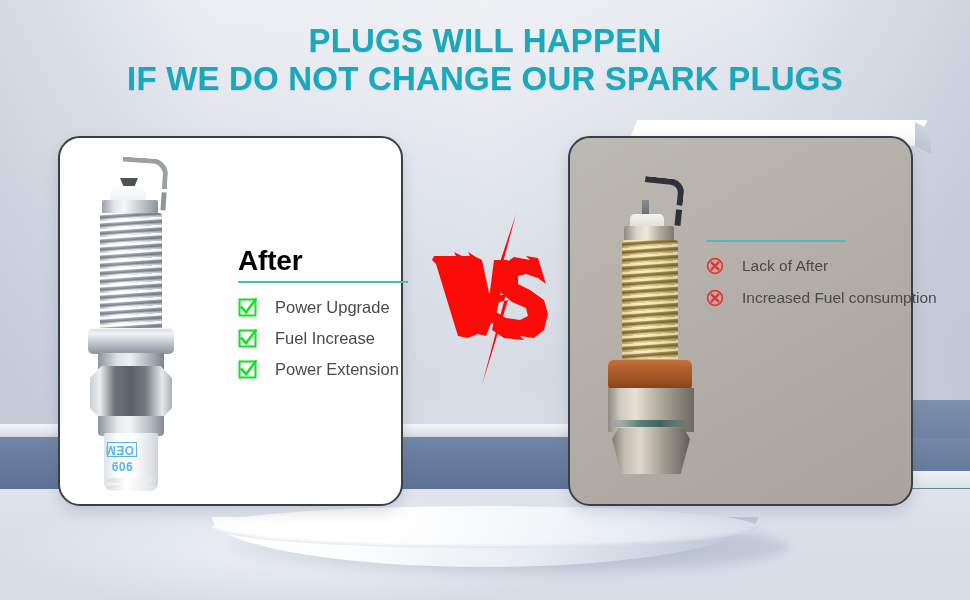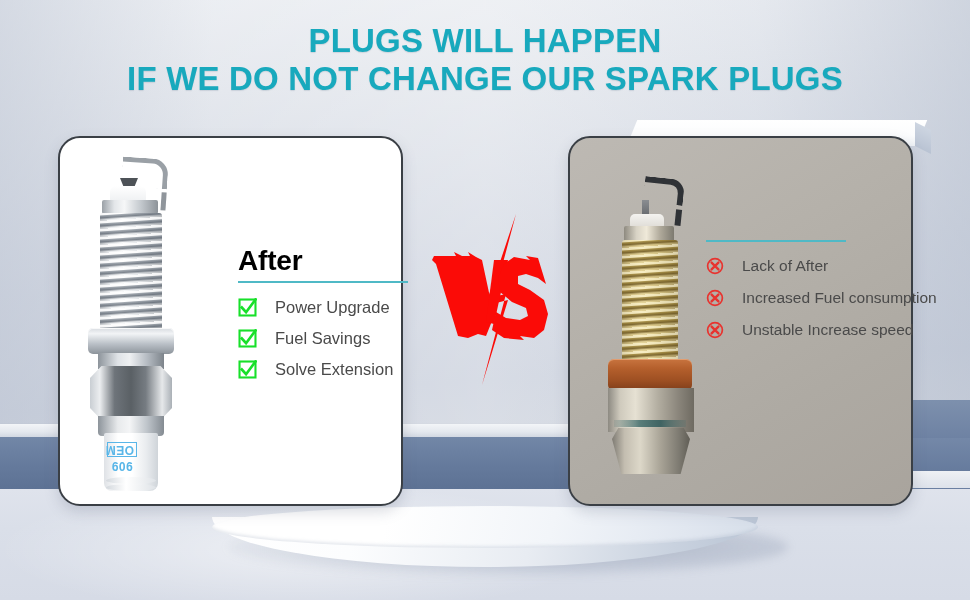--- a/index.html
+++ b/index.html
@@ -491,30 +491,30 @@
           <polyline points="4,10 8.5,15 18.5,1.5" fill="none" stroke="#18e02a" stroke-width="2.8" stroke-linecap="square"></polyline>
         </svg>
         <span class="item-text">Power Upgrade</span>
       </div>
 
       <div class="item">
         <svg class="ic" width="19" height="19" viewBox="0 0 20 20">
           <rect x="1.6" y="1.6" width="16.8" height="16.8" fill="none" stroke="#18e02a" stroke-width="2.2"></rect>
           <polyline points="4,10 8.5,15 18.5,1.5" fill="none" stroke="#18e02a" stroke-width="2.8" stroke-linecap="square"></polyline>
         </svg>
-        <span class="item-text">Fuel Savings</span>
+        <span class="item-text">Fuel Increase</span>
       </div>
 
 
       <div class="item">
         <svg class="ic" width="19" height="19" viewBox="0 0 20 20">
           <rect x="1.6" y="1.6" width="16.8" height="16.8" fill="none" stroke="#18e02a" stroke-width="2.2"></rect>
           <polyline points="4,10 8.5,15 18.5,1.5" fill="none" stroke="#18e02a" stroke-width="2.8" stroke-linecap="square"></polyline>
         </svg>
-        <span class="item-text">Solve Extension</span>
+        <span class="item-text">Power Extension</span>
       </div>
 
     </div>
   </div>
 
   <div class="col col-before">
     <div class="col-rule"></div>
     <div class="items">
 
       <div class="item">
@@ -527,24 +527,17 @@
 
       <div class="item">
         <svg class="ic" width="18" height="18" viewBox="0 0 20 20">
           <circle cx="10" cy="10" r="8.2" fill="none" stroke="#e8332f" stroke-width="1.9"></circle>
           <path d="M6.2 6.2 L13.8 13.8 M13.8 6.2 L6.2 13.8" stroke="#e8332f" stroke-width="2.6" stroke-linecap="round"></path>
         </svg>
         <span class="item-text">Increased Fuel consumption</span>
       </div>
 
 
-      <div class="item">
-        <svg class="ic" width="18" height="18" viewBox="0 0 20 20">
-          <circle cx="10" cy="10" r="8.2" fill="none" stroke="#e8332f" stroke-width="1.9"></circle>
-          <path d="M6.2 6.2 L13.8 13.8 M13.8 6.2 L6.2 13.8" stroke="#e8332f" stroke-width="2.6" stroke-linecap="round"></path>
-        </svg>
-        <span class="item-text">Unstable Increase speed</span>
-      </div>
 
     </div>
   </div>
 
 </div>
 
 </body></html>

